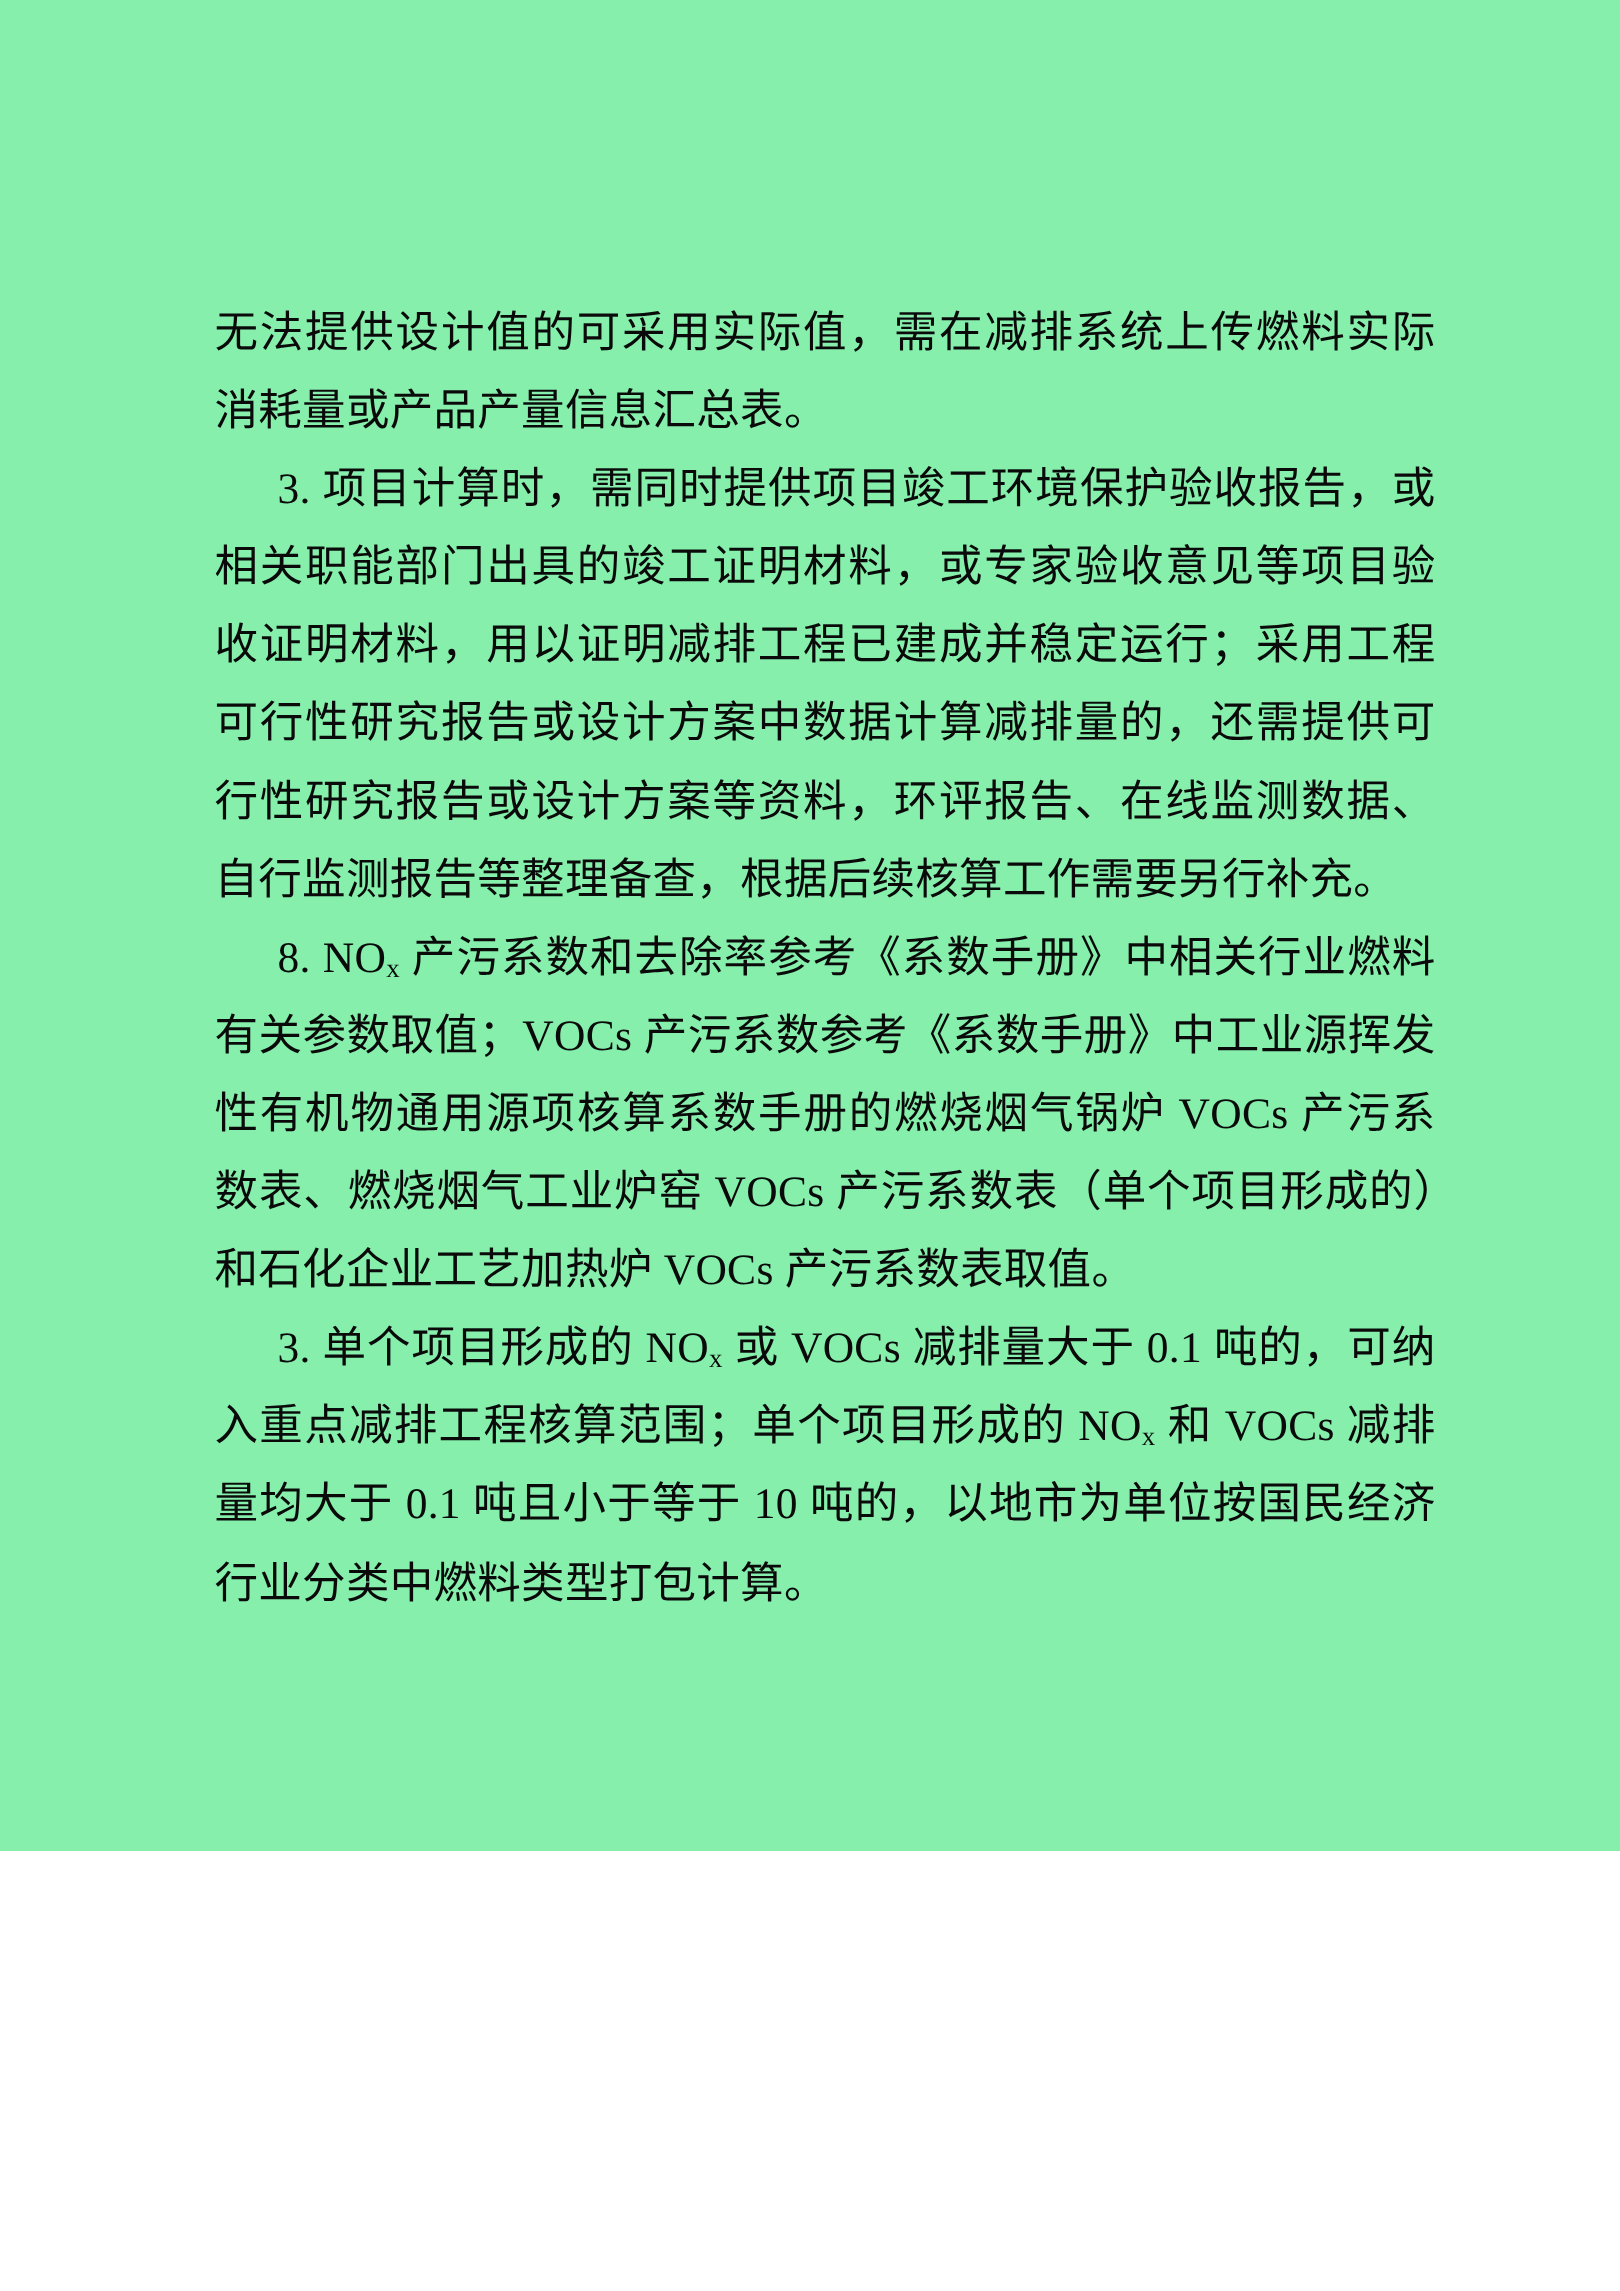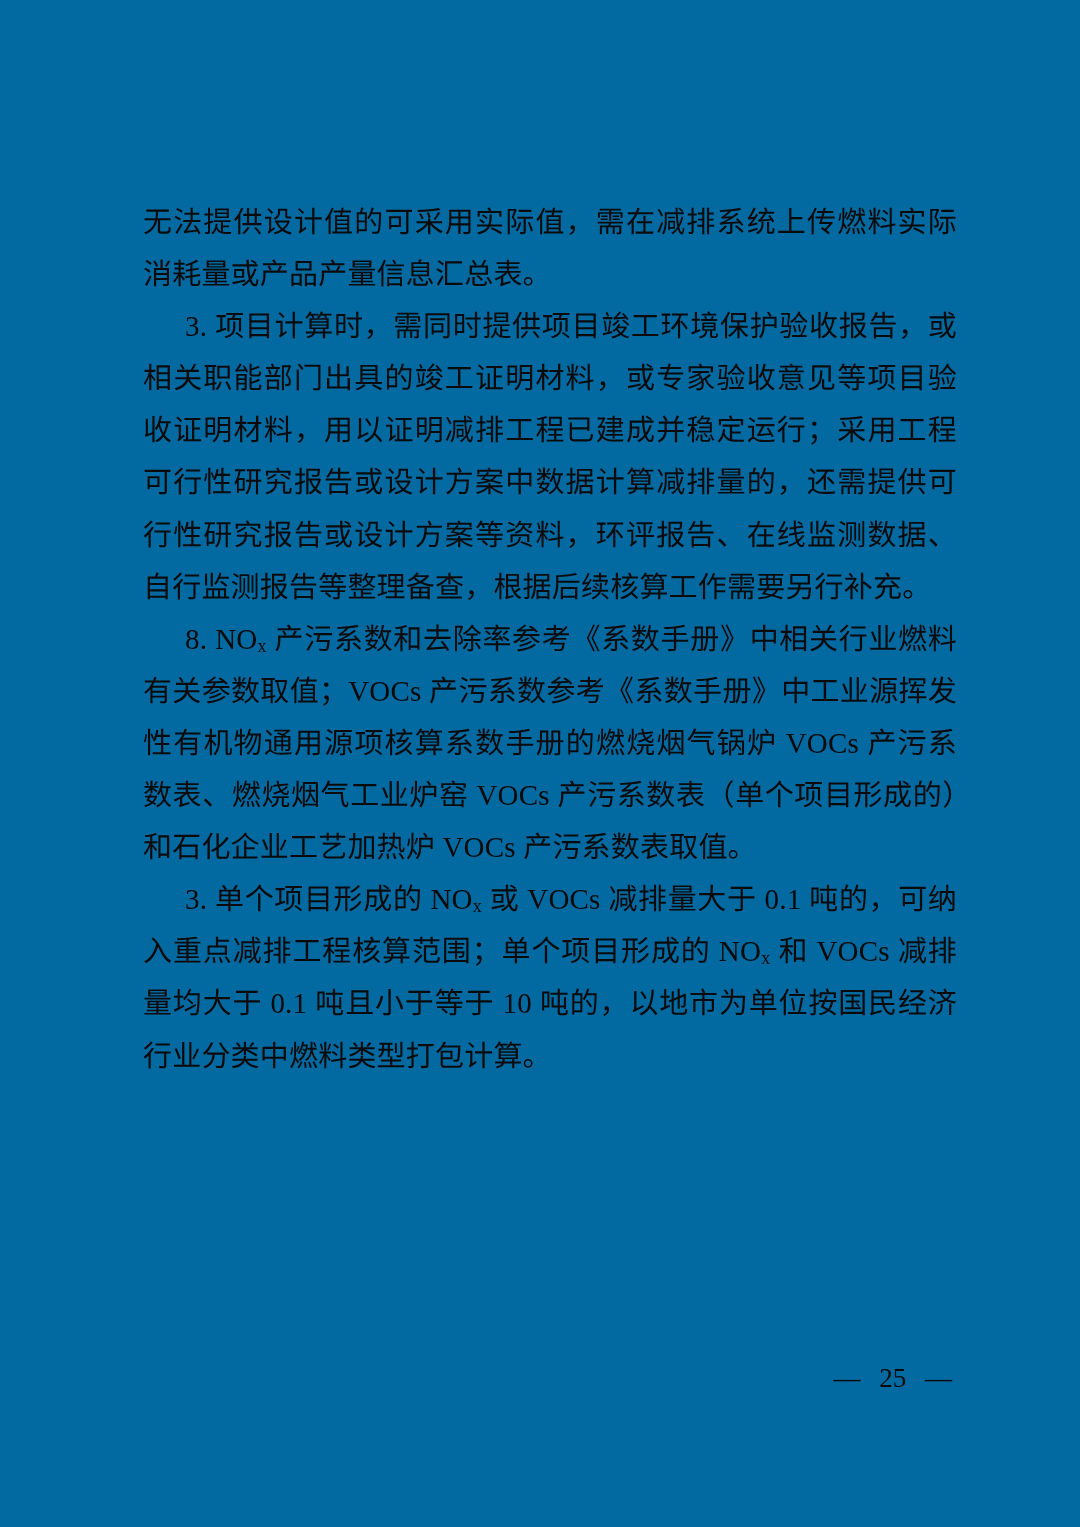--- a/index.html
+++ b/index.html
@@ -9,22 +9,22 @@
   }
   body {
     width: 1080px;
     height: 1527px;
     font-family: "Liberation Serif", "DejaVu Serif", serif;
     color: #000000;
   }
   .page {
     position: relative;
     width: 1080px;
-    height: 1527px;
-    background: #0369a1;
+    height: 1234px;
+    background: #86efac;
     overflow: hidden;
   }
   .content {
     position: absolute;
     left: 143px;
     top: 196px;
     width: 814px;
     font-size: 29px;
     line-height: 52.1px;
     text-align: justify;

